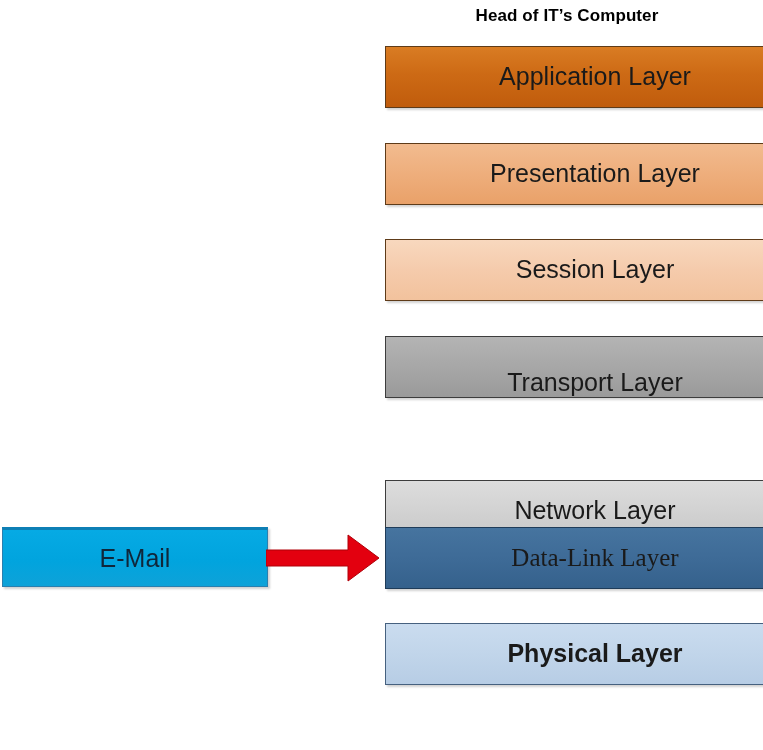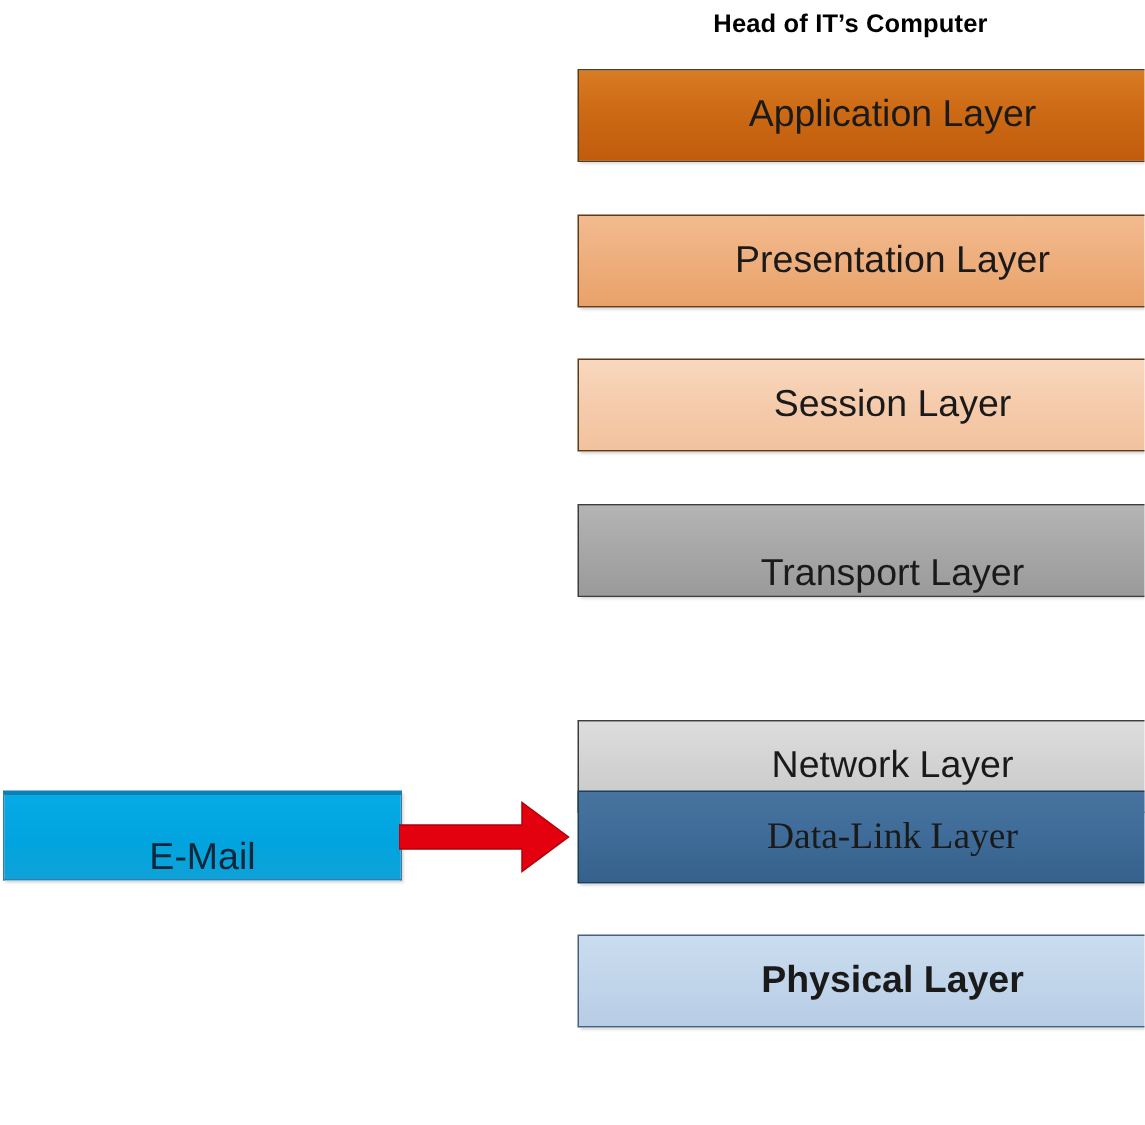--- a/index.html
+++ b/index.html
@@ -73,21 +73,21 @@
     position: absolute;
     left: 2px;
     top: 527px;
     width: 266px;
     height: 60px;
     box-sizing: border-box;
     border: 1px solid #2b7fae;
     border-top: 3px solid #0d7fb5;
     background: linear-gradient(to bottom, #06aae4 0%, #01a4de 55%, #0ea2d8 100%);
     display: flex;
-    align-items: flex-end;
+    align-items: center;
     justify-content: center;
     font-size: 25px;
     color: #10263a;
     box-shadow: 1.5px 1.5px 2px rgba(0,0,0,0.18);
   }
 
   
   .flow-arrow {
     position: absolute;
     left: 266px;

